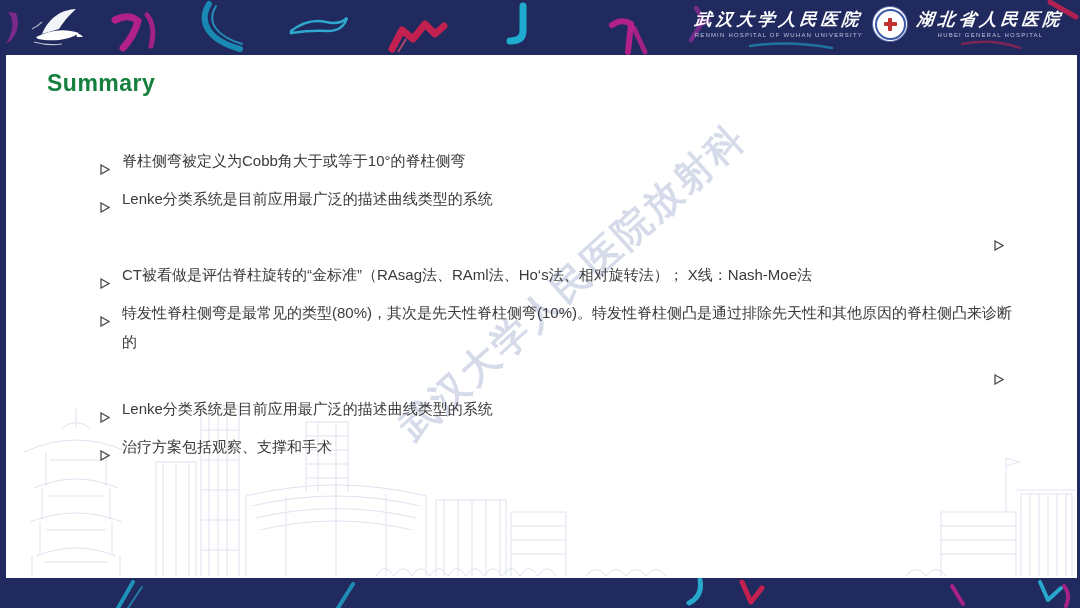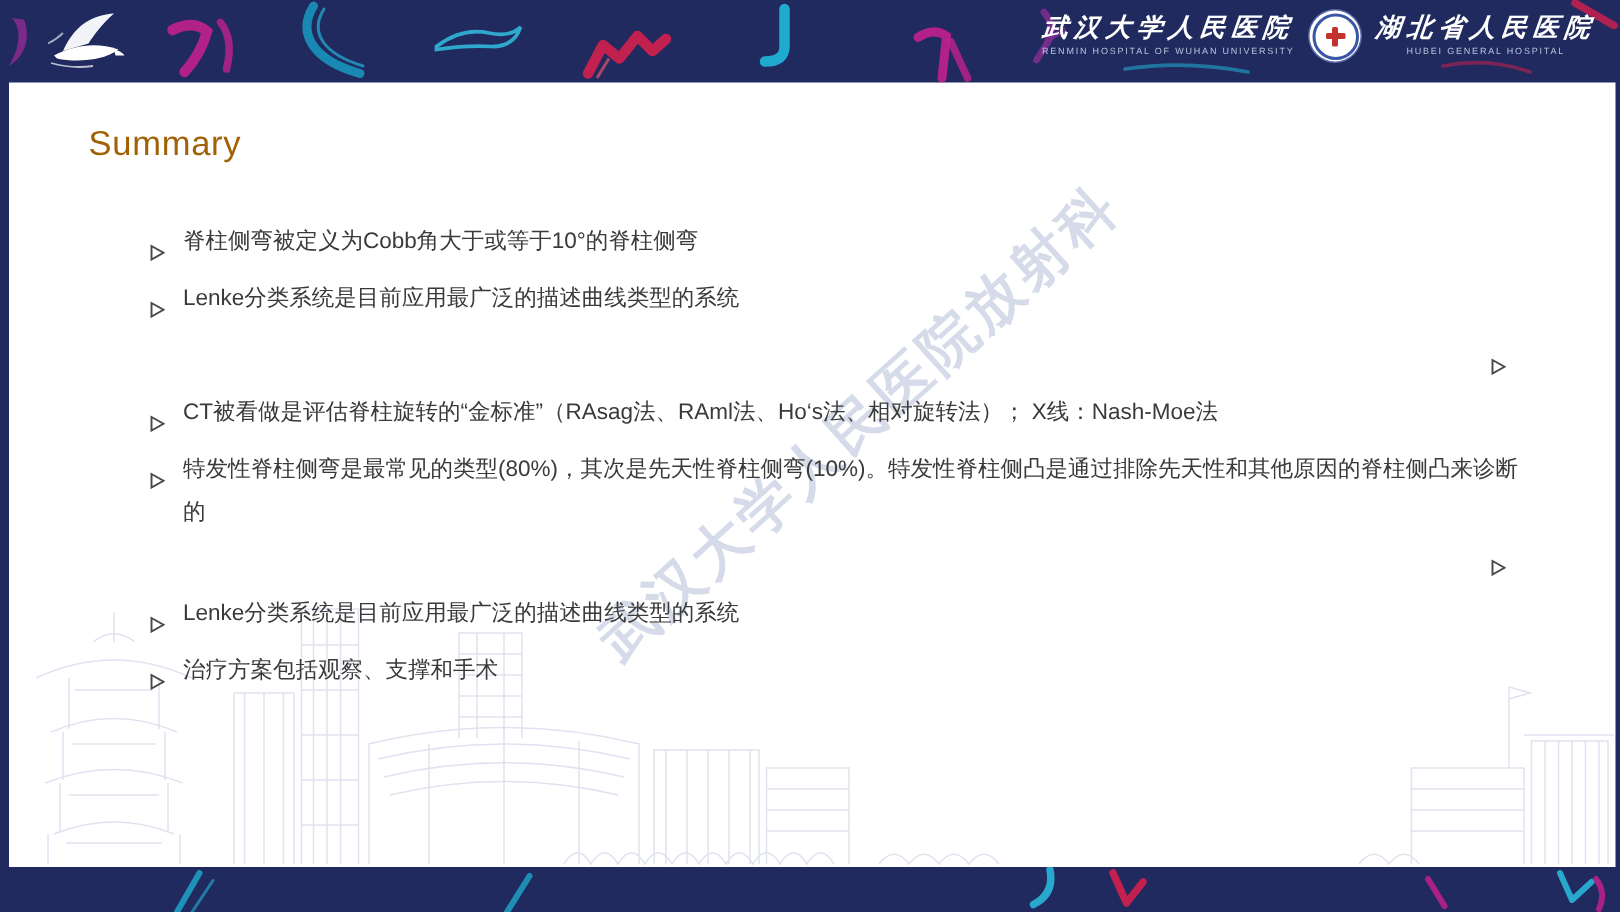--- a/index.html
+++ b/index.html
@@ -22,21 +22,21 @@
     font-size:17px;line-height:20px;color:#ffffff;letter-spacing:4px;white-space:nowrap;
     transform:skewX(-6deg);
   }
   .hosp-en{font-size:6px;line-height:8px;color:#b9c3de;letter-spacing:1.2px;margin-top:2px;white-space:nowrap;}
   .emblem{width:34px;height:34px;border-radius:50%;background:#ffffff;display:flex;align-items:center;justify-content:center;box-shadow:0 0 0 1px #5a6aa8;}
   .emblem-inner{width:27px;height:27px;border-radius:50%;border:2px solid #3a57a6;background:#ffffff;display:flex;align-items:center;justify-content:center;}
   .emblem-core{position:relative;width:13px;height:13px;}
   .emblem-core::before{content:"";position:absolute;left:4.5px;top:0;width:4px;height:13px;background:#c4322f;border-radius:1px;}
   .emblem-core::after{content:"";position:absolute;top:4.5px;left:0;height:4px;width:13px;background:#c4322f;border-radius:1px;}
   
-  .title{position:absolute;left:47px;top:70px;margin:12px;font-size:23px;font-weight:normal;color:#a16207;letter-spacing:0.5px;z-index:3;}
+  .title{position:absolute;left:47px;top:70px;margin:0;font-size:23px;font-weight:bold;color:#15803d;letter-spacing:0.5px;z-index:3;}
   .bullets{position:absolute;left:100px;top:146px;width:916px;margin:0;padding:0;list-style:none;z-index:3;}
   .bullet{display:flex;align-items:flex-start;font-size:15px;line-height:29px;color:#3a3a3a;justify-content:flex-end;}
   .bm{flex:0 0 22px;padding-top:9px;}
   .bt{flex:1;}
   
   .wm-text{
     position:absolute;left:388px;top:414px;z-index:1;white-space:nowrap;
     font-size:38px;font-weight:bold;letter-spacing:3px;
     color:rgba(164,176,209,0.45);
     transform:rotate(-42deg);transform-origin:0 0;

